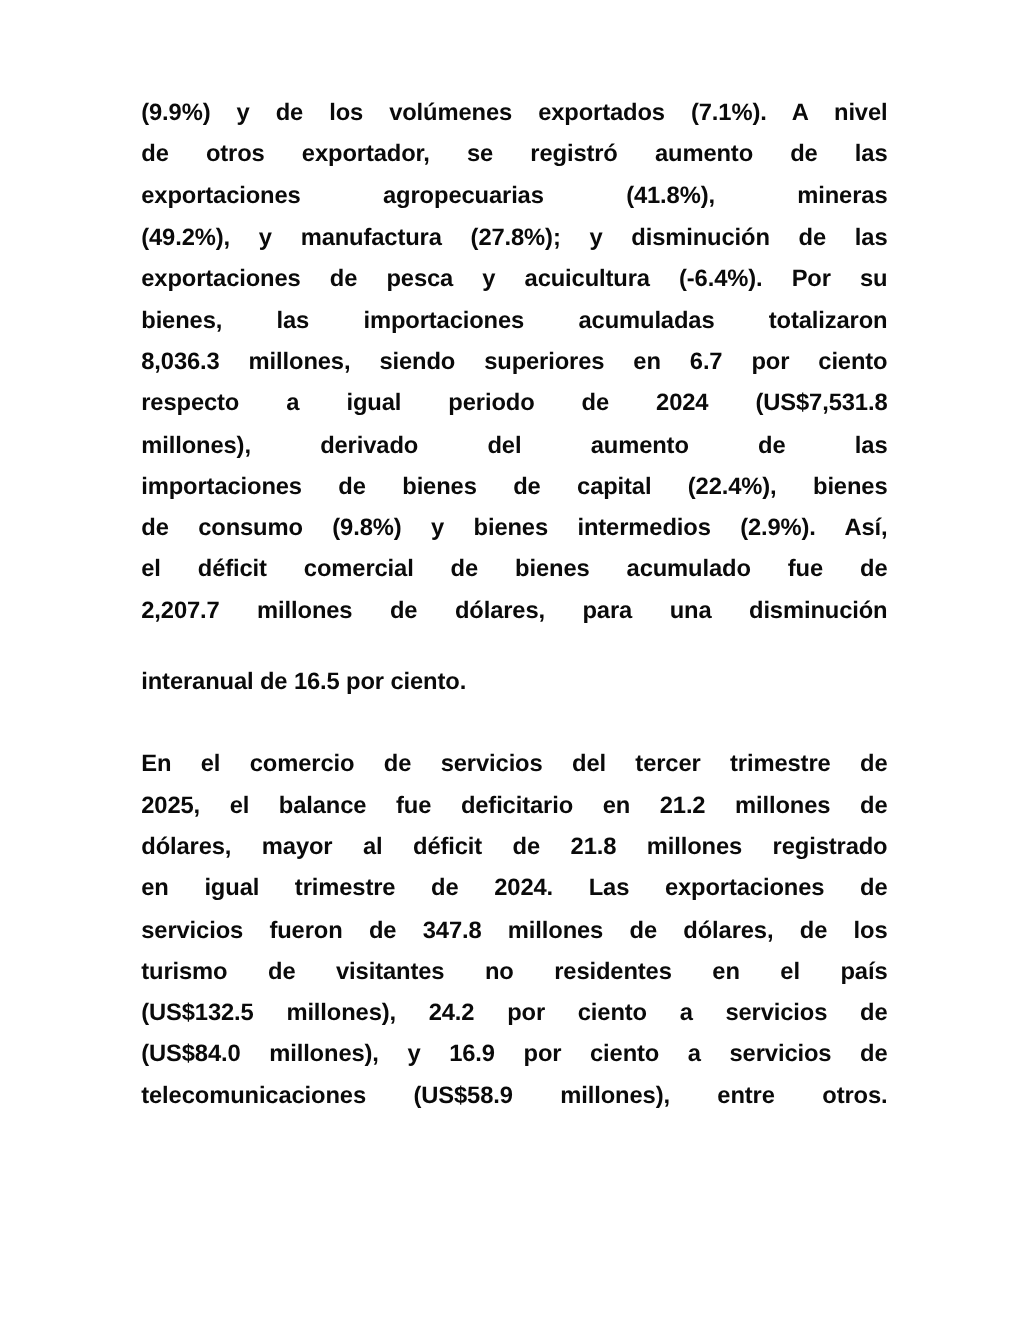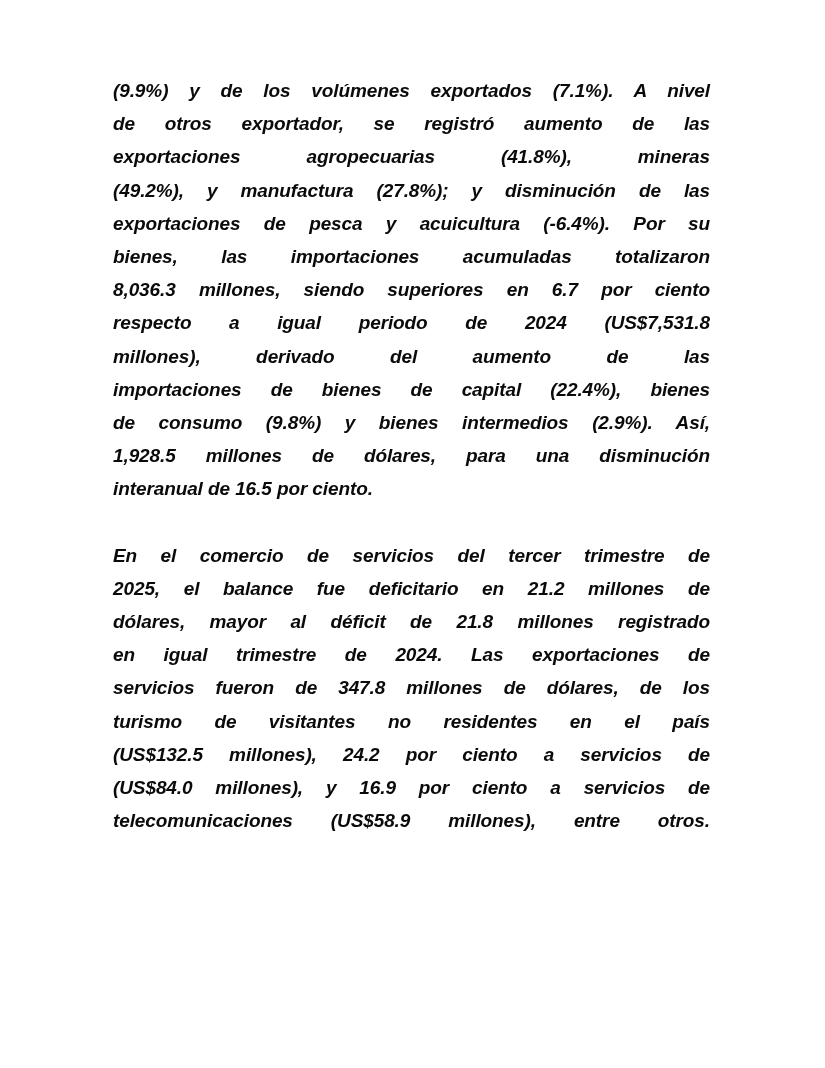--- a/index.html
+++ b/index.html
@@ -18,55 +18,56 @@
     position: absolute;
     left: 113px;
     top: 74px;
     width: 597px;
     color: #0a0a0a;
     font-family: "Liberation Sans", "DejaVu Sans", sans-serif;
     font-weight: bold;
     font-size: 19px;
     line-height: 33.2px;
     letter-spacing: -0.1px;
-    font-style: italic;
   }
   .paragraph {
     margin: 0 0 33px 0;
   }
   .paragraph:last-child {
     margin-bottom: 0;
   }
   .line {
     text-align: justify;
     text-align-last: justify;
     white-space: normal;
   }
   .line.no-justify-last {
     text-align-last: left;
+    margin-top: 23px;
   }
 </style>
 </head>
 <body>
 
 <div class="page">
   <main class="text-block" style="color: rgb(10, 10, 10);">
       <div class="paragraph">
         <div class="line">(9.9%) y de los volúmenes exportados (7.1%). A nivel</div>
         <div class="line">de otros exportador, se registró aumento de las</div>
         <div class="line">exportaciones agropecuarias (41.8%), mineras</div>
         <div class="line">(49.2%), y manufactura (27.8%); y disminución de las</div>
         <div class="line">exportaciones de pesca y acuicultura (-6.4%). Por su</div>
         <div class="line">bienes, las importaciones acumuladas totalizaron</div>
         <div class="line">8,036.3 millones, siendo superiores en 6.7 por ciento</div>
         <div class="line">respecto a igual periodo de 2024 (US$7,531.8</div>
         <div class="line">millones), derivado del aumento de las</div>
         <div class="line">importaciones de bienes de capital (22.4%), bienes</div>
         <div class="line">de consumo (9.8%) y bienes intermedios (2.9%). Así,</div>
-        <div class="line">1,928.5 millones de dólares, para una disminución</div>
+        <div class="line">el déficit comercial de bienes acumulado fue de</div>
+        <div class="line">2,207.7 millones de dólares, para una disminución</div>
         <div class="line no-justify-last">interanual de 16.5 por ciento.</div>
       </div>
       <div class="paragraph">
         <div class="line">En el comercio de servicios del tercer trimestre de</div>
         <div class="line">2025, el balance fue deficitario en 21.2 millones de</div>
         <div class="line">dólares, mayor al déficit de 21.8 millones registrado</div>
         <div class="line">en igual trimestre de 2024. Las exportaciones de</div>
         <div class="line">servicios fueron de 347.8 millones de dólares, de los</div>
         <div class="line">turismo de visitantes no residentes en el país</div>
         <div class="line">(US$132.5 millones), 24.2 por ciento a servicios de</div>

